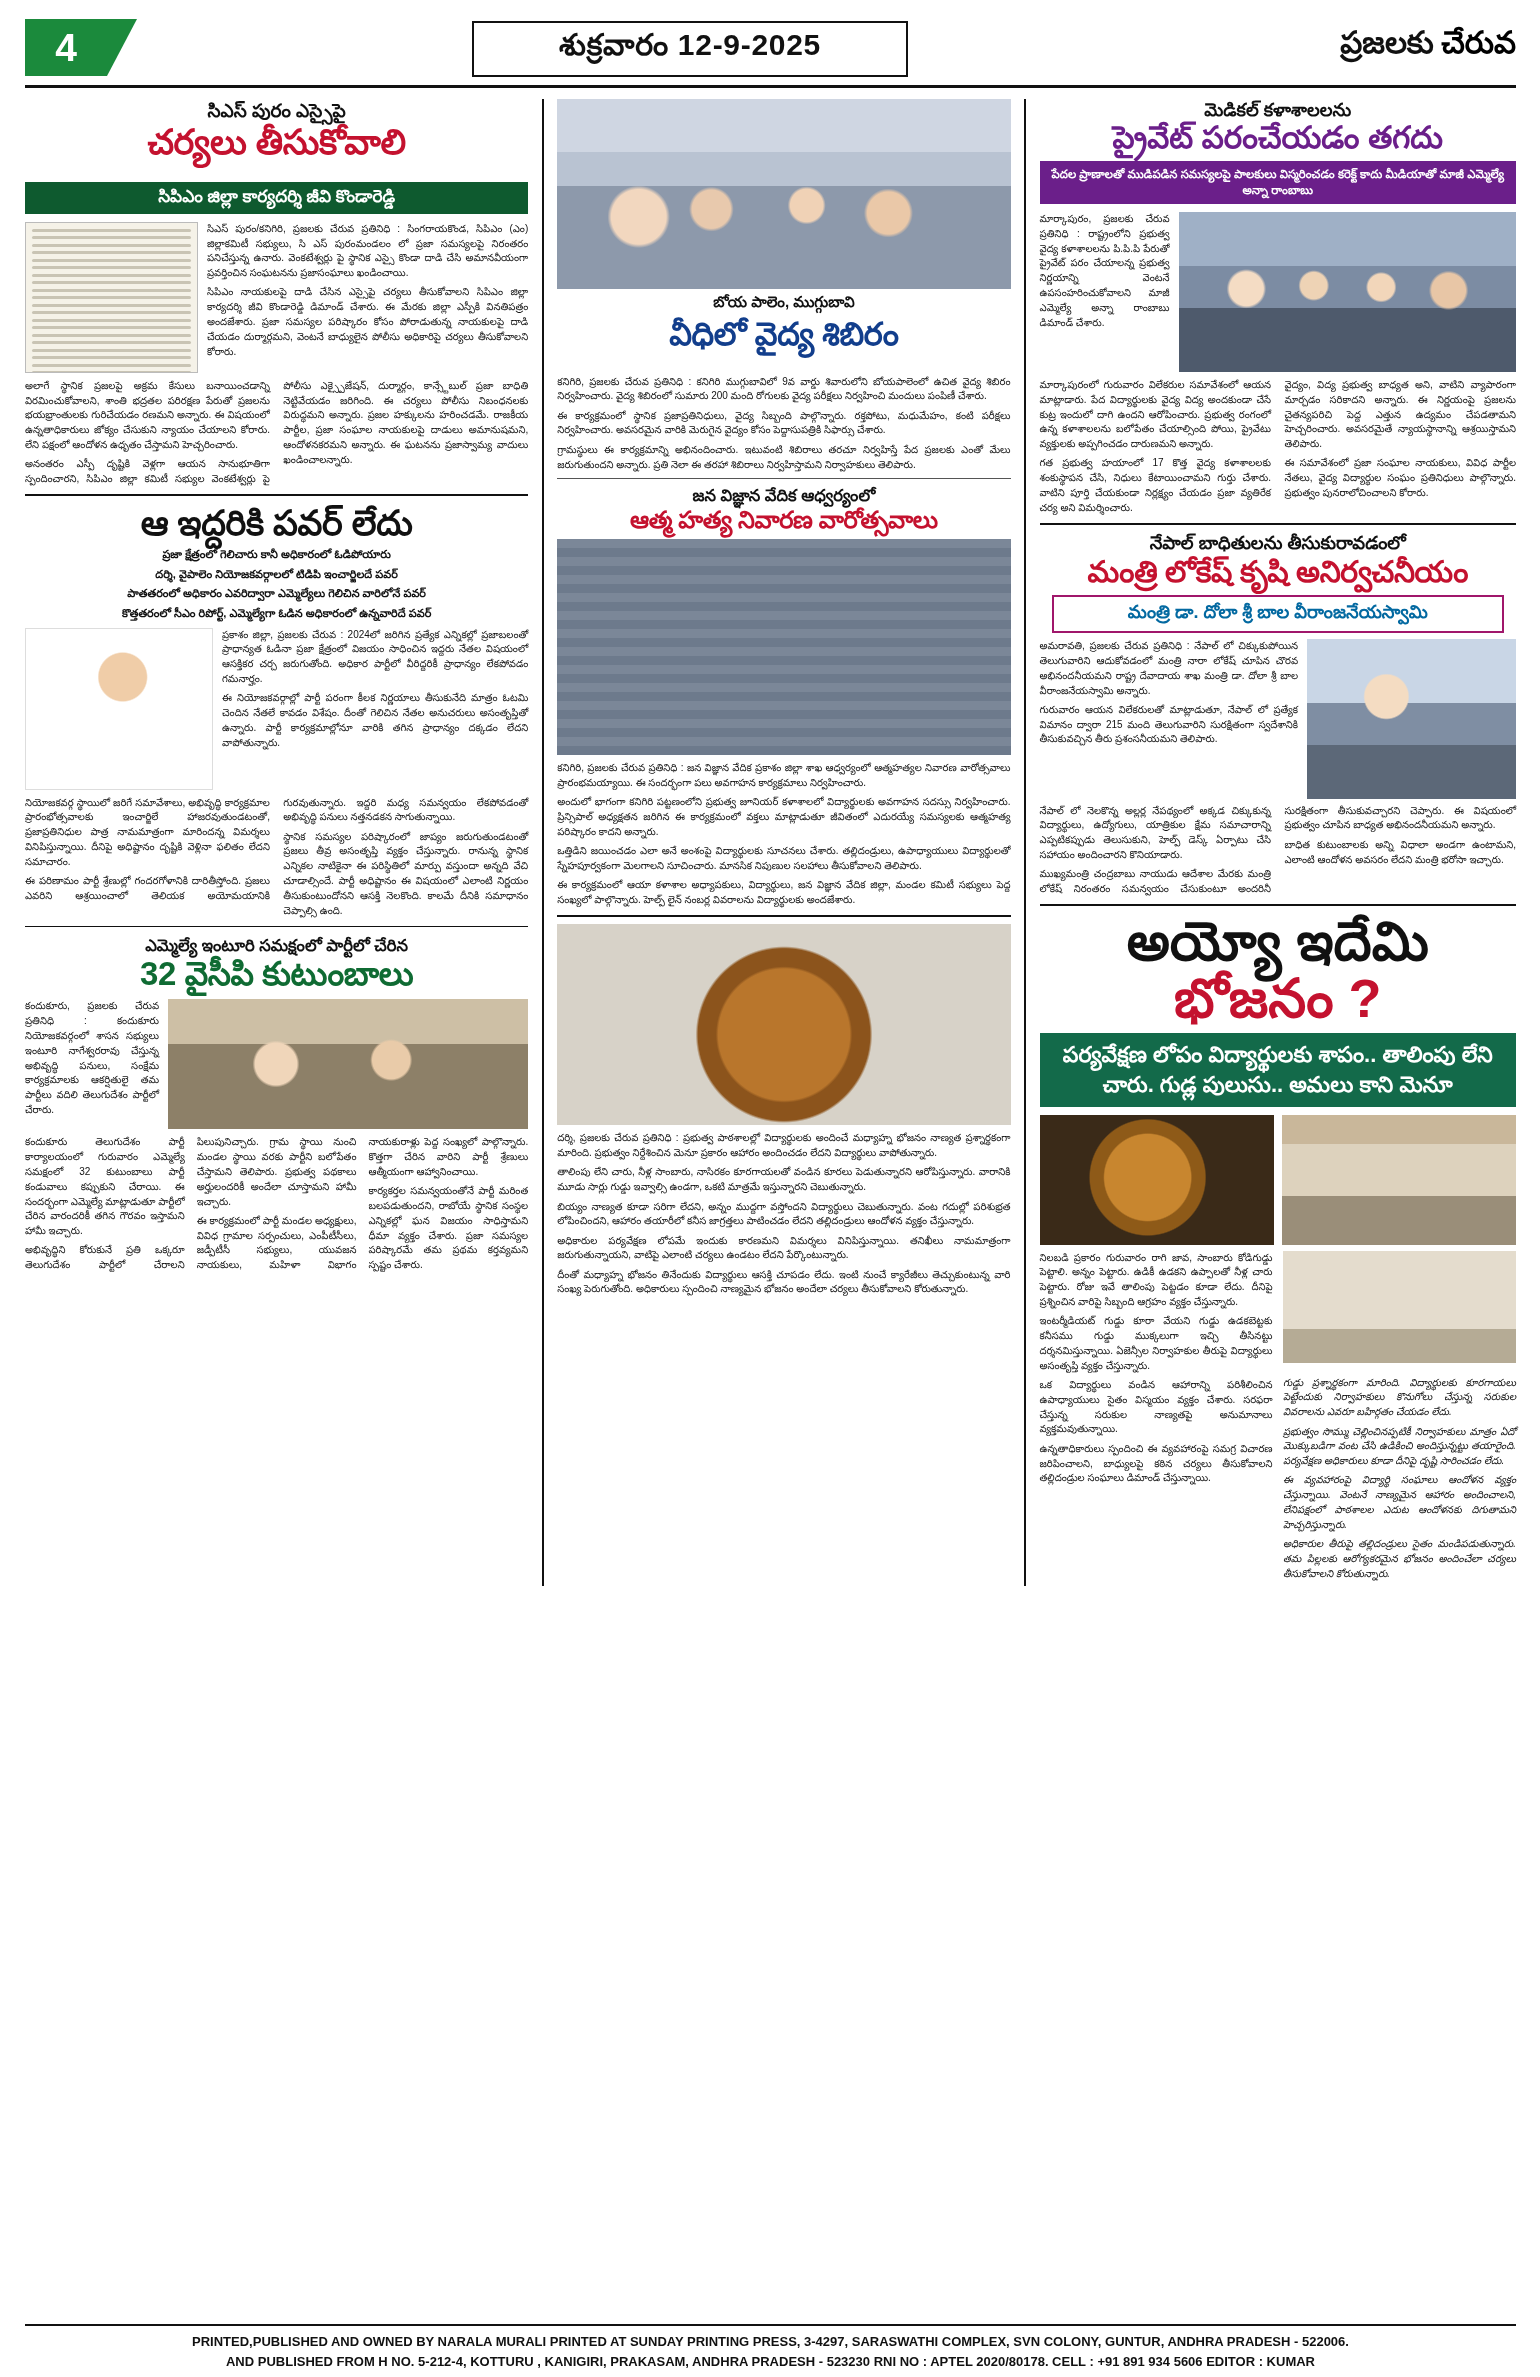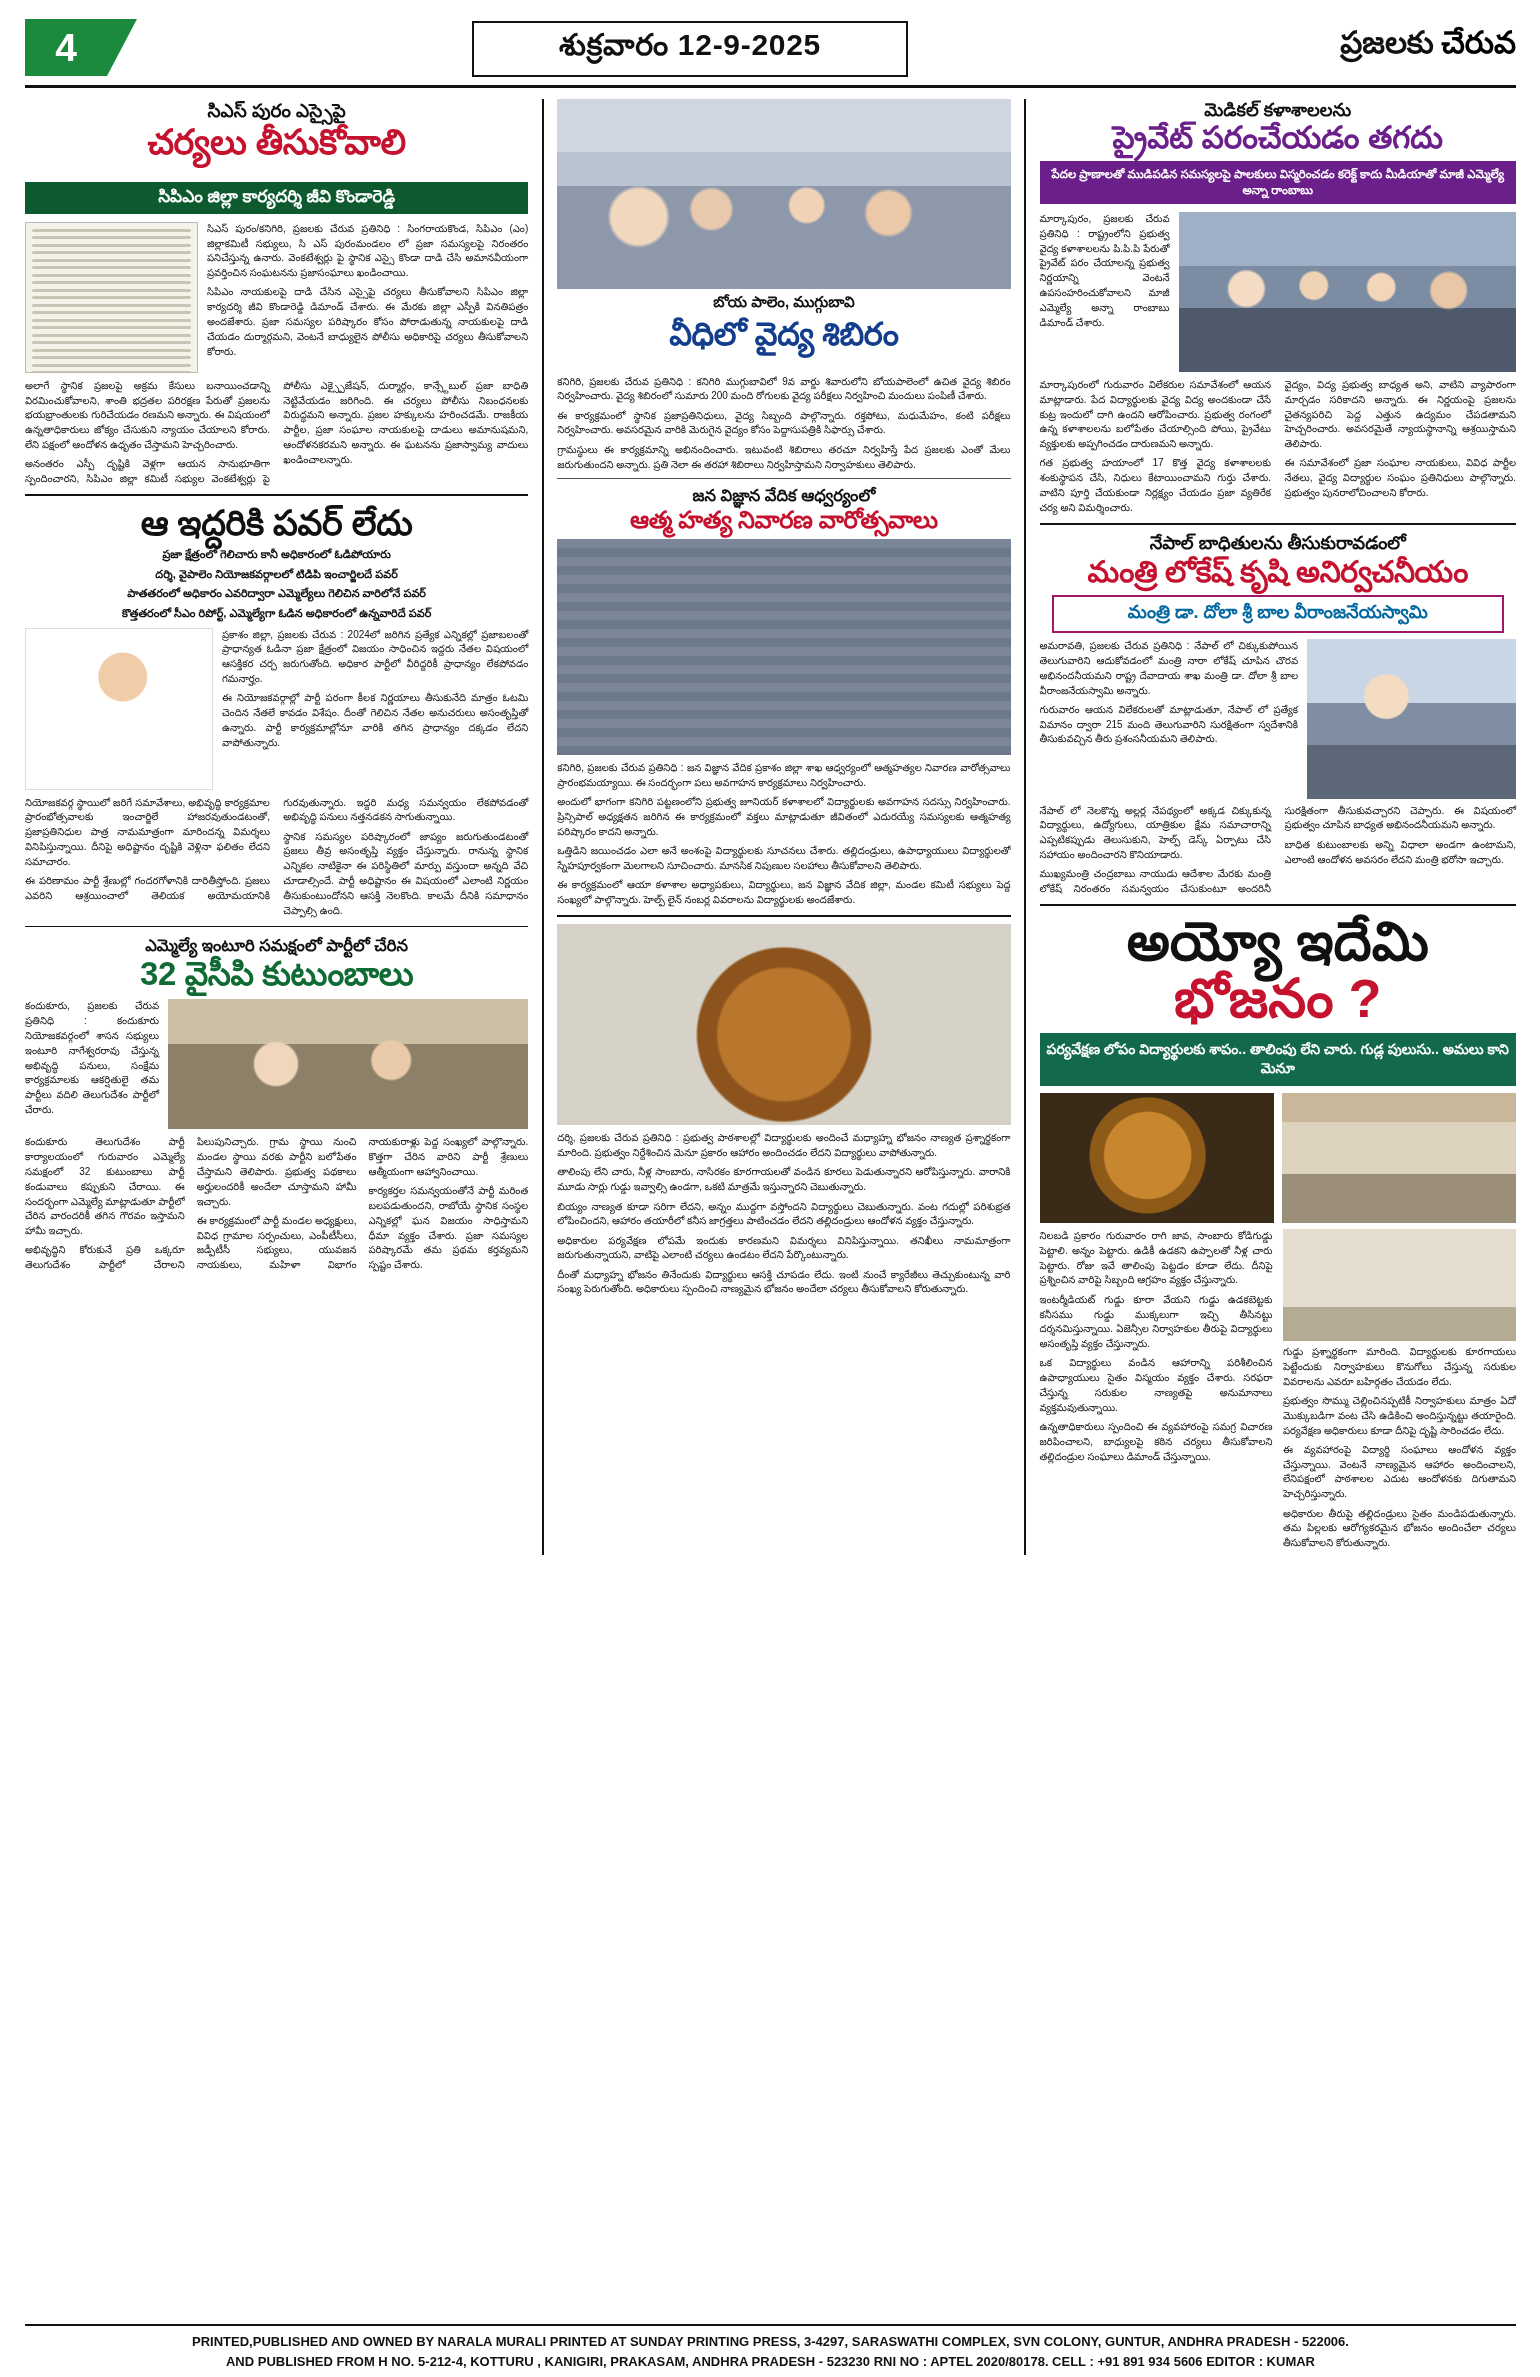--- a/index.html
+++ b/index.html
@@ -80,21 +80,21 @@
   .ph-letter .lines i{display:block;height:3px;background:#c9c4b4;margin-bottom:4.5px;border-radius:1.5px;}
   .ph-cartoon{background:
      radial-gradient(circle at 52% 30%, #f0cda8 0 16%, transparent 17%),
      linear-gradient(#ffffff 0 58%, #ffffff 58% 100%);}
 
   .capline{font-size:15px;font-weight:bold;text-align:center;margin:4.5px 0 1.5px;}
 
   
   .purple-head{color:#6b1f8a;font-size:31px;font-weight:bold;text-align:center;line-height:1.12;}
   .purple-bar{background:#6b1f8a;color:#fff;font-size:11.6px;font-weight:bold;text-align:center;padding:5.2px 6px;line-height:1.45;}
-  .green-bar{background:#136a4a;color:#fff;font-size:14px;font-weight:bold;text-align:center;padding:7.5px 6px;line-height:1.35;}
+  .green-bar{background:#136a4a;color:#fff;font-size:22px;font-weight:bold;text-align:center;padding:7.5px 6px;line-height:1.35;}
   .mag-bar{border:2.2px solid #a0176b;color:#0369a1;font-size:18px;font-weight:bold;text-align:center;padding:4.5px 6px;margin:6px 12px;}
 
   .huge{font-size:54px;font-weight:bold;text-align:center;line-height:1.05;}
 
   .two-col-text{column-count:2;column-gap:13.4px;}
   .three-col-text{column-count:3;column-gap:12px;}
 
   .imgrow{display:flex;gap:7.5px;}
 
   
@@ -310,21 +310,21 @@
 
       <div style="display:flex;gap:10.4px;margin-top:6px;">
         <div class="tl" style="flex:1;">
           <p>నిలబడి ప్రకారం గురువారం రాగి జావ, సాంబారు కోడిగుడ్డు పెట్టాలి. అన్నం పెట్టారు. ఉడికీ ఉడకని ఉప్పాలతో నీళ్ల చారు పెట్టారు. రోజు ఇవే తాలింపు పెట్టడం కూడా లేదు. దీనిపై ప్రశ్నించిన వారిపై సిబ్బంది ఆగ్రహం వ్యక్తం చేస్తున్నారు.</p>
           <p>ఇంటర్మీడియట్ గుడ్డు కూరా వేయని గుడ్డు ఉడకబెట్టకు కనీసము గుడ్డు ముక్కలుగా ఇచ్చి తీసినట్టు దర్శనమిస్తున్నాయి. ఏజెన్సీల నిర్వాహకుల తీరుపై విద్యార్థులు అసంతృప్తి వ్యక్తం చేస్తున్నారు.</p>
           <p>ఒక విద్యార్థులు వండిన ఆహారాన్ని పరిశీలించిన ఉపాధ్యాయులు సైతం విస్మయం వ్యక్తం చేశారు. సరఫరా చేస్తున్న సరుకుల నాణ్యతపై అనుమానాలు వ్యక్తమవుతున్నాయి.</p>
           <p>ఉన్నతాధికారులు స్పందించి ఈ వ్యవహారంపై సమగ్ర విచారణ జరిపించాలని, బాధ్యులపై కఠిన చర్యలు తీసుకోవాలని తల్లిదండ్రుల సంఘాలు డిమాండ్ చేస్తున్నాయి.</p>
         </div>
         <div style="flex:1;">
           <div class="photo ph-board" style="width:100%;height:112px;"></div>
-          <div class="tl" style="margin-top:4px;">
+          <div class="tl" style="margin-top:13px;font-style:italic;">
             <p>గుడ్డు ప్రశ్నార్థకంగా మారింది. విద్యార్థులకు కూరగాయలు పెట్టేందుకు నిర్వాహకులు కొనుగోలు చేస్తున్న సరుకుల వివరాలను ఎవరూ బహిర్గతం చేయడం లేదు.</p>
             <p>ప్రభుత్వం సొమ్ము చెల్లించినప్పటికీ నిర్వాహకులు మాత్రం ఏదో మొక్కుబడిగా వంట చేసి ఉడికించి అందిస్తున్నట్టు తయారైంది. పర్యవేక్షణ అధికారులు కూడా దీనిపై దృష్టి సారించడం లేదు.</p>
             <p>ఈ వ్యవహారంపై విద్యార్థి సంఘాలు ఆందోళన వ్యక్తం చేస్తున్నాయి. వెంటనే నాణ్యమైన ఆహారం అందించాలని, లేనిపక్షంలో పాఠశాలల ఎదుట ఆందోళనకు దిగుతామని హెచ్చరిస్తున్నారు.</p>
             <p>అధికారుల తీరుపై తల్లిదండ్రులు సైతం మండిపడుతున్నారు. తమ పిల్లలకు ఆరోగ్యకరమైన భోజనం అందించేలా చర్యలు తీసుకోవాలని కోరుతున్నారు.</p>
           </div>
         </div>
       </div>
 
     </div>
   </div>

